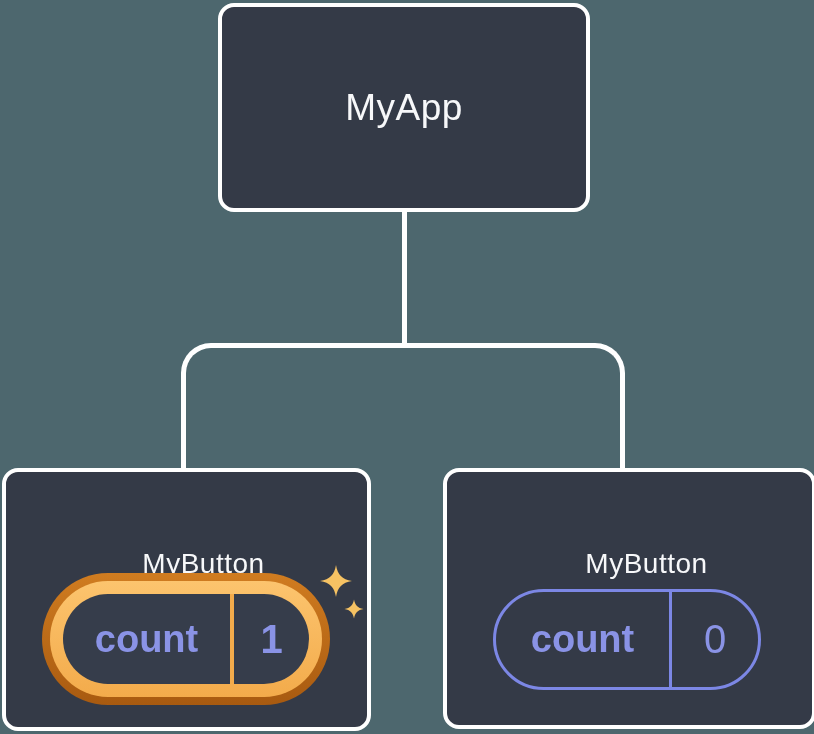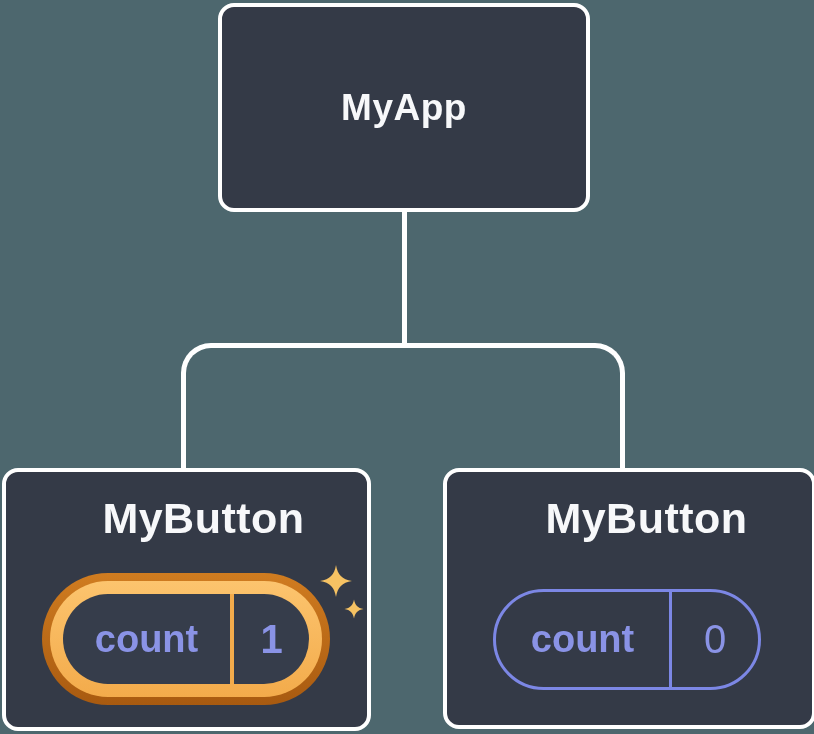--- a/index.html
+++ b/index.html
@@ -65,27 +65,27 @@
   }
   .node-child-right {
     left: 443px;
     top: 468px;
     width: 373px;
     height: 261px;
   }
   .node-title {
     color: var(--color-text-primary, #F7F8FA);
     font-size: 37px;
-    font-weight: 700;
+    font-weight: 400;
     letter-spacing: 0.5px;
     text-align: center;
   }
   .node-child-title {
-    margin-top: 22px;
-    font-size: 43px;
+    margin-top: 76px;
+    font-size: 28px;
     padding-left: 34px;
   }
 
   
   .pill-glow-outer {
     position: absolute;
     left: 36px;
     top: 101px;
     width: 288px;
     height: 132px;

